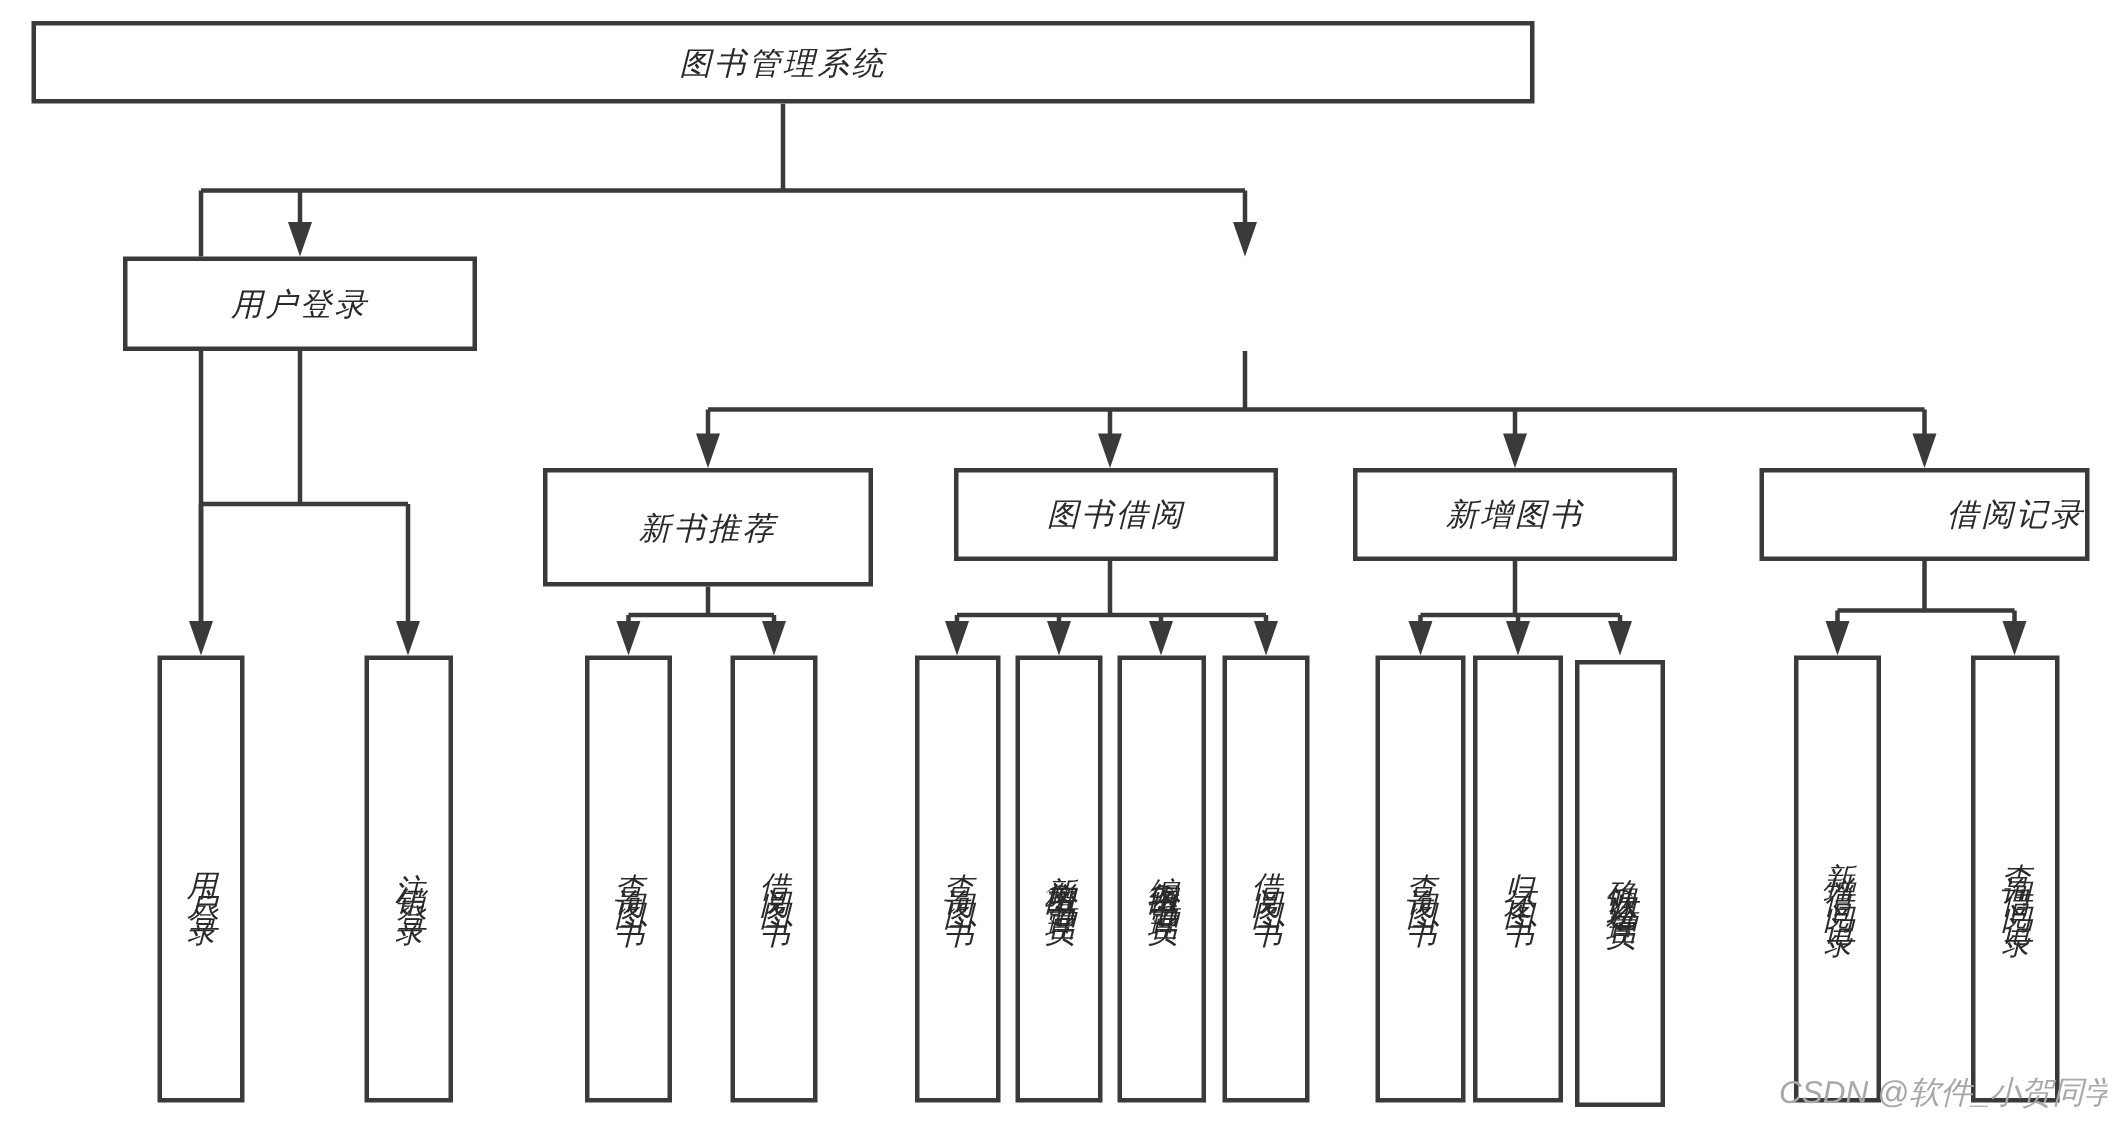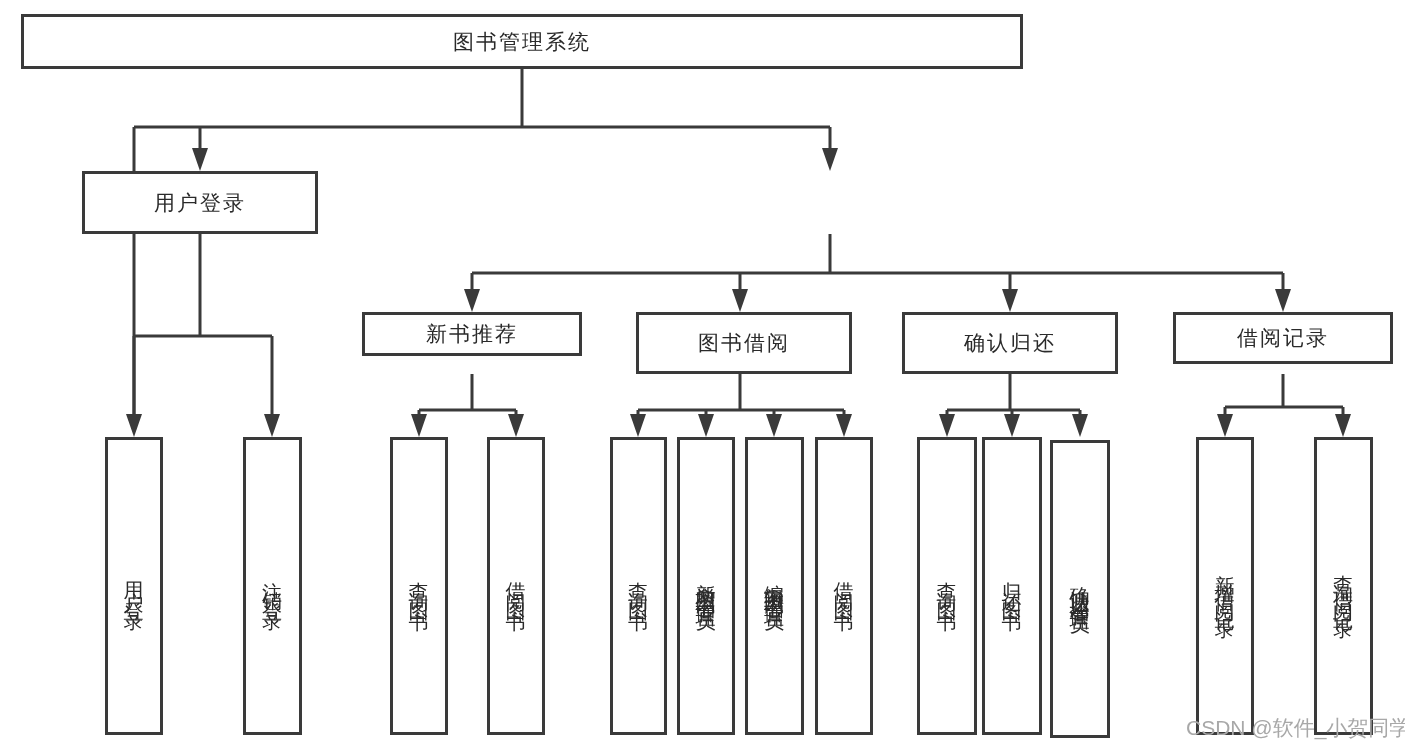--- a/index.html
+++ b/index.html
@@ -1,19 +1,19 @@
 <!DOCTYPE html>
 <html><head>
 <meta charset="utf-8">
 <style>
   html,body{margin:0;padding:0;background:#ffffff;}
   .stage{
     position:relative;width:1405px;height:747px;background:#ffffff;
     font-family:"Liberation Sans","DejaVu Sans",sans-serif;
-    color:#2a2a2a;overflow:hidden;
+    color:#2a2a2a;overflow:hidden;font-style:italic;
   }
   .connectors{position:absolute;left:0;top:0;z-index:1;}
   .node{
     position:absolute;box-sizing:border-box;background:#ffffff;
     border:3px solid #3a3a3a;z-index:2;
     display:flex;align-items:center;justify-content:center;
   }
   .hbox{font-size:21px;letter-spacing:2px;}
   .vbox .vtext{
     writing-mode:vertical-rl;text-orientation:mixed;
@@ -84,30 +84,30 @@
   </svg>
 
   <div class="node hbox" style="left:21px;top:14px;width:1002px;height:55px;">
     <span>图书管理系统</span>
   </div>
 
   <div class="node hbox" style="left:82px;top:171px;width:236px;height:63px;">
     <span>用户登录</span>
   </div>
 
-  <div class="node hbox" style="left:362px;top:312px;width:220px;height:44px;">
+  <div class="node hbox" style="left:362px;top:312px;width:220px;height:79px;">
     <span>新书推荐</span>
   </div>
   <div class="node hbox" style="left:636px;top:312px;width:216px;height:62px;">
     <span>图书借阅</span>
   </div>
   <div class="node hbox" style="left:902px;top:312px;width:216px;height:62px;">
-    <span>确认归还</span>
+    <span>新增图书</span>
   </div>
-  <div class="node hbox" style="left:1173px;top:312px;width:220px;height:52px;">
+  <div class="node hbox" style="left:1173px;top:312px;width:220px;height:62px;justify-content:flex-end;">
     <span>借阅记录</span>
   </div>
 
   <div class="node vbox" style="left:105px;top:437px;width:58px;height:298px;">
     <span class="vtext">用户登录</span>
   </div>
   <div class="node vbox" style="left:243px;top:437px;width:59px;height:298px;">
     <span class="vtext">注销登录</span>
   </div>
 

